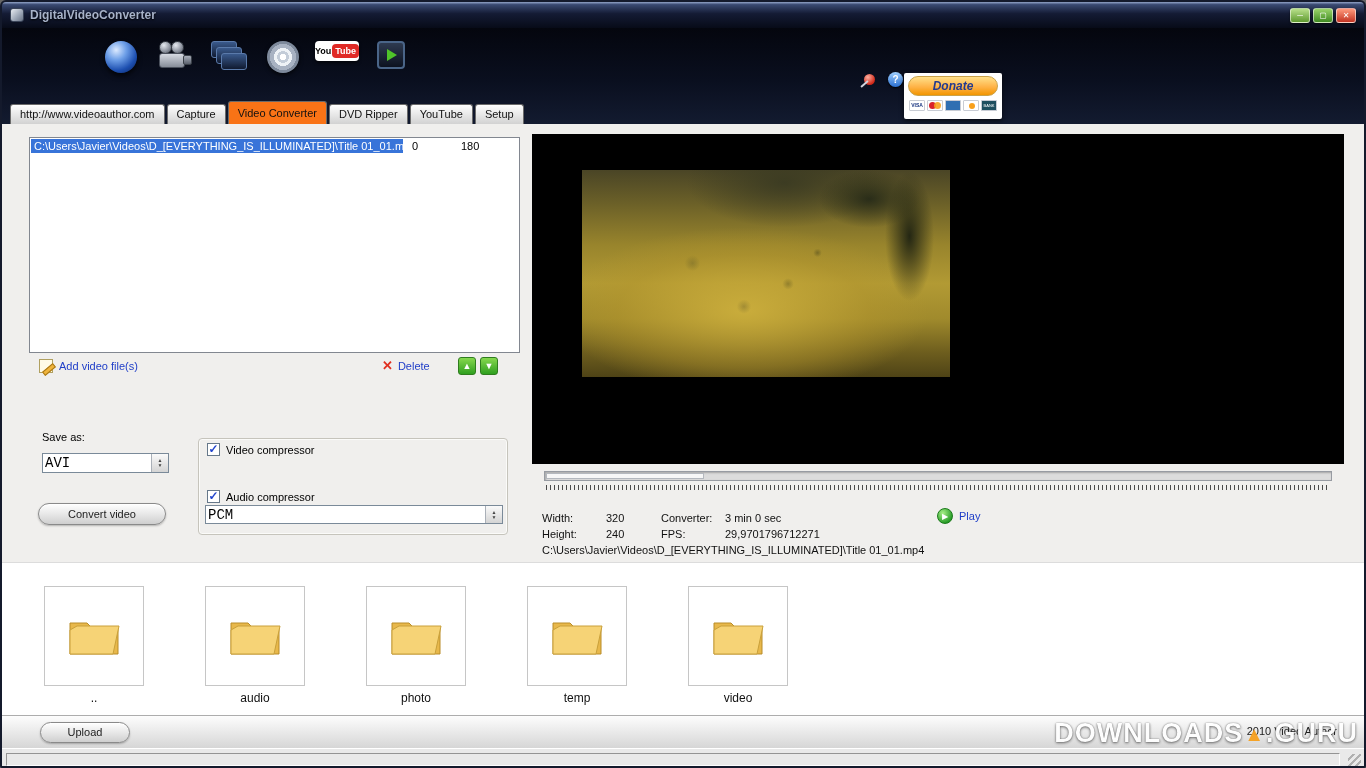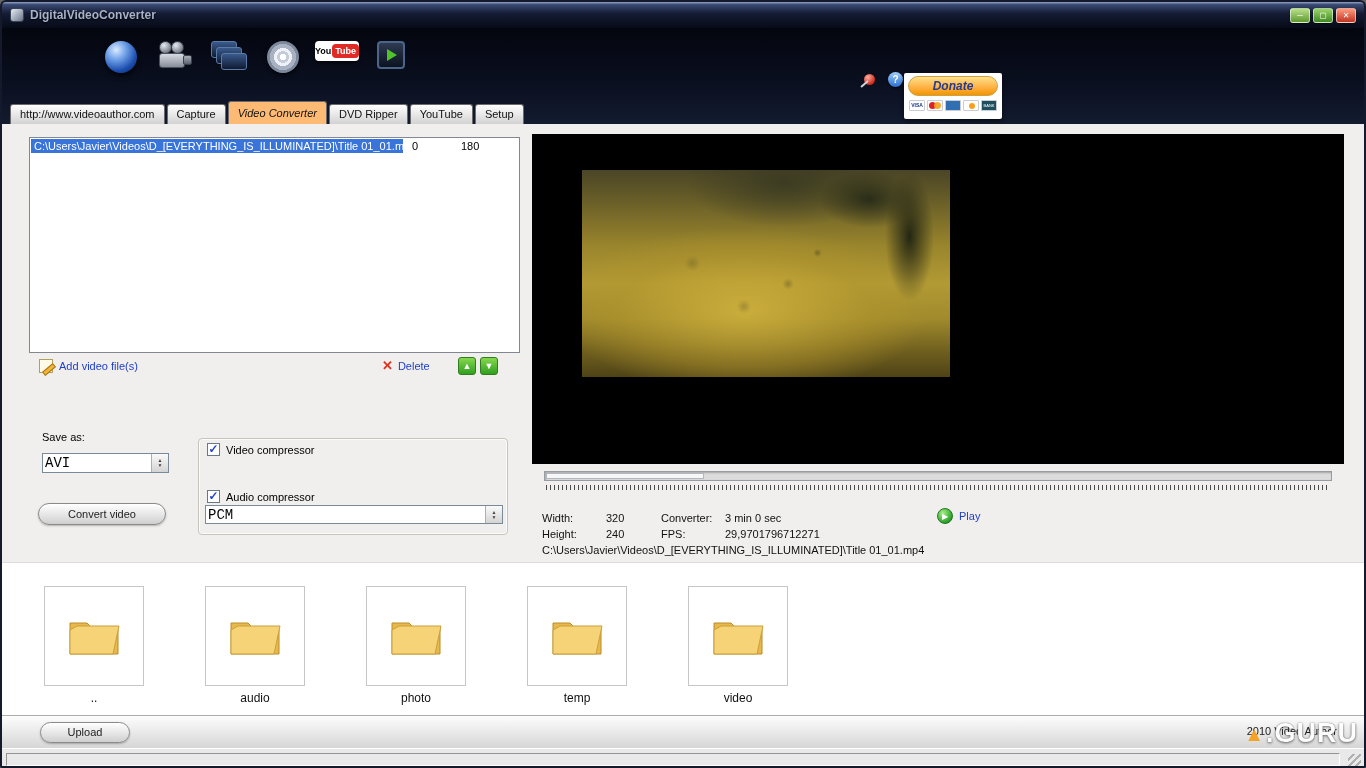--- a/index.html
+++ b/index.html
@@ -76,21 +76,21 @@
   .chip-mc::before, .chip-mc::after { content:""; position:absolute; top:1px; width:7px; height:7px; border-radius:50%; }
   .chip-mc::before { left:1px; background:#d9222a; } .chip-mc::after { left:6px; background:#f8a01c; opacity:.9; }
   .chip-amex { background:#2f6fb2; }
   .chip-disc::after { content:""; position:absolute; left:5px; top:2px; width:6px; height:6px; border-radius:50%; background:#f8a01c; }
   .chip-bank { background:#1f4f5f; color:#fff; font-size:4px; text-align:center; line-height:9px; }
   
   .tabs { position:absolute; left:8px; top:99px; height:23px; display:flex; align-items:flex-end; gap:2px; z-index:3; }
   .tab { height:20px; padding:0 9px; line-height:19px; font-size:11px; color:#111; cursor:pointer;
     background:linear-gradient(#fefefe,#d2d2d2); border:1px solid #6a6a6a; border-bottom:none;
     border-radius:3px 3px 0 0; white-space:nowrap; }
-  .tab.active { height:23px; background:#fdba74; line-height:22px; position:relative; z-index:4;font-style:italic; }
+  .tab.active { height:23px; background:#f97316; line-height:22px; position:relative; z-index:4; }
   
   .content-bg { position:absolute; left:0; top:122px; right:0; height:591px; background:#f0efed; }
   
   .filelist { position:absolute; left:27px; top:135px; width:491px; height:216px; background:#fff;
     border:1px solid #828790; }
   .fl-header { display:flex; height:18px; background:linear-gradient(#ffffff,#e4e4e4);
     border-bottom:1px solid #d0d0d0; }
   .fl-h { padding:2px 0 0 5px; border-right:1px solid #d8d8d8; font-size:11px; color:#111; cursor:pointer; }
   .fl-h.c-file { width:377px; } .fl-h.c-start { width:50px; } .fl-h.c-end { width:47px; }
   .fl-h.c-corner { flex:1; border-right:none; }
@@ -368,20 +368,21 @@
     </div>
     <div class="folder-label" style="left:686px;">video</div>
   </div>
 
   <div class="bottombar">
     <div class="btn3d upload-btn">Upload</div>
     <div class="copyright">2010 Video Author</div>
   </div>
 
   <div class="watermark">
+    <span>DOWNLOADS</span>
       <span class="wm-tri">▲</span>
       <span>.GURU</span>
   </div>
 
   <div class="statusbar">
     <div class="status-panel"></div>
     <div class="grip"></div>
   </div>
 
 </div>

